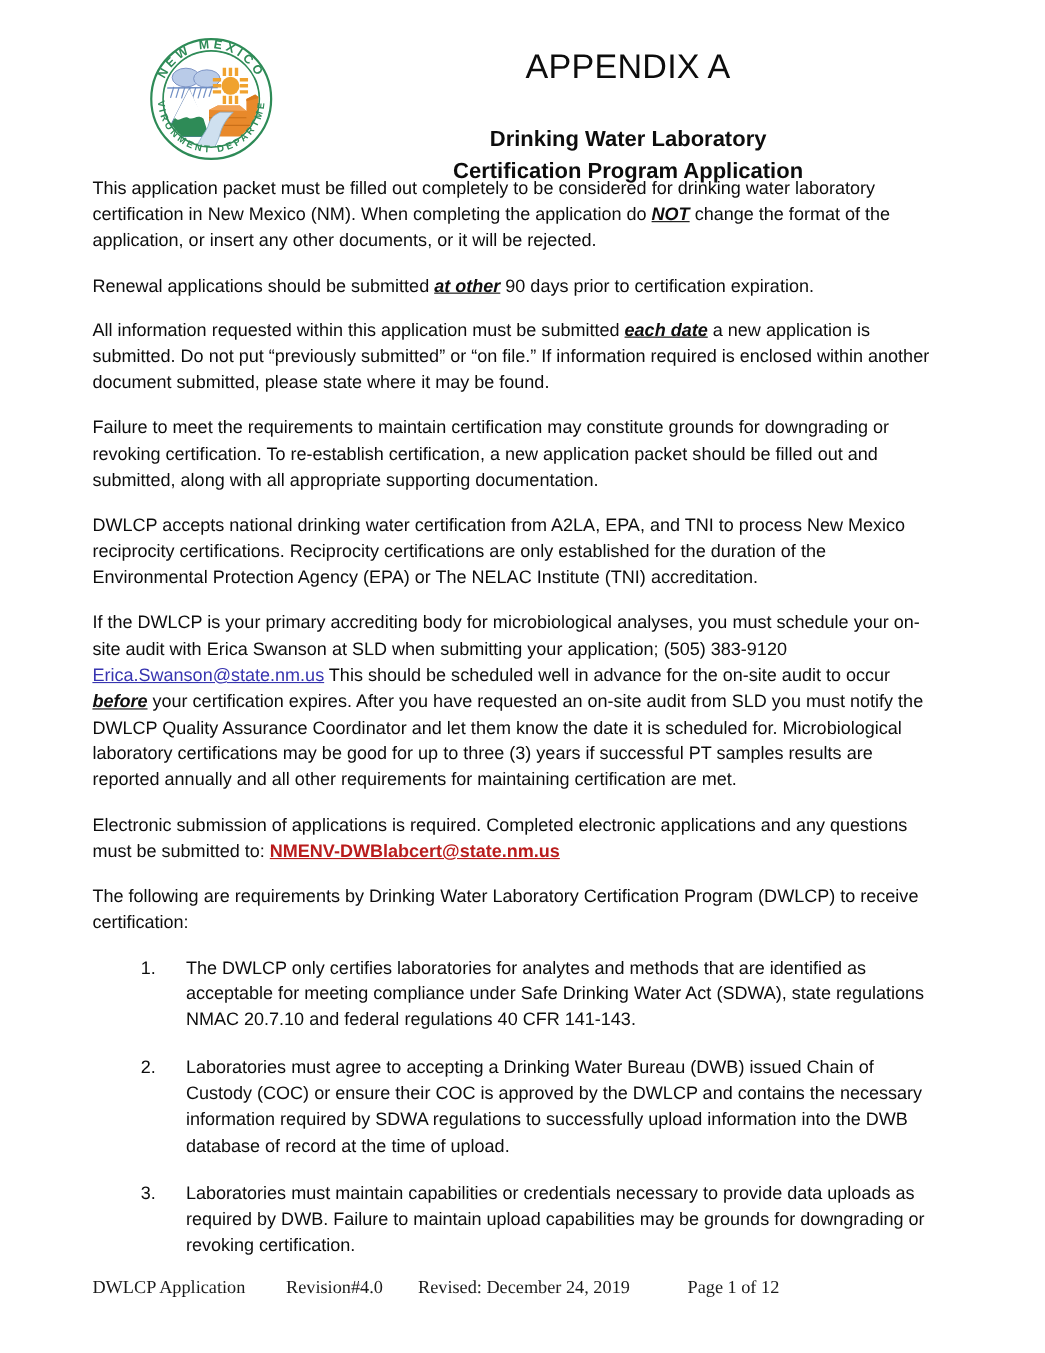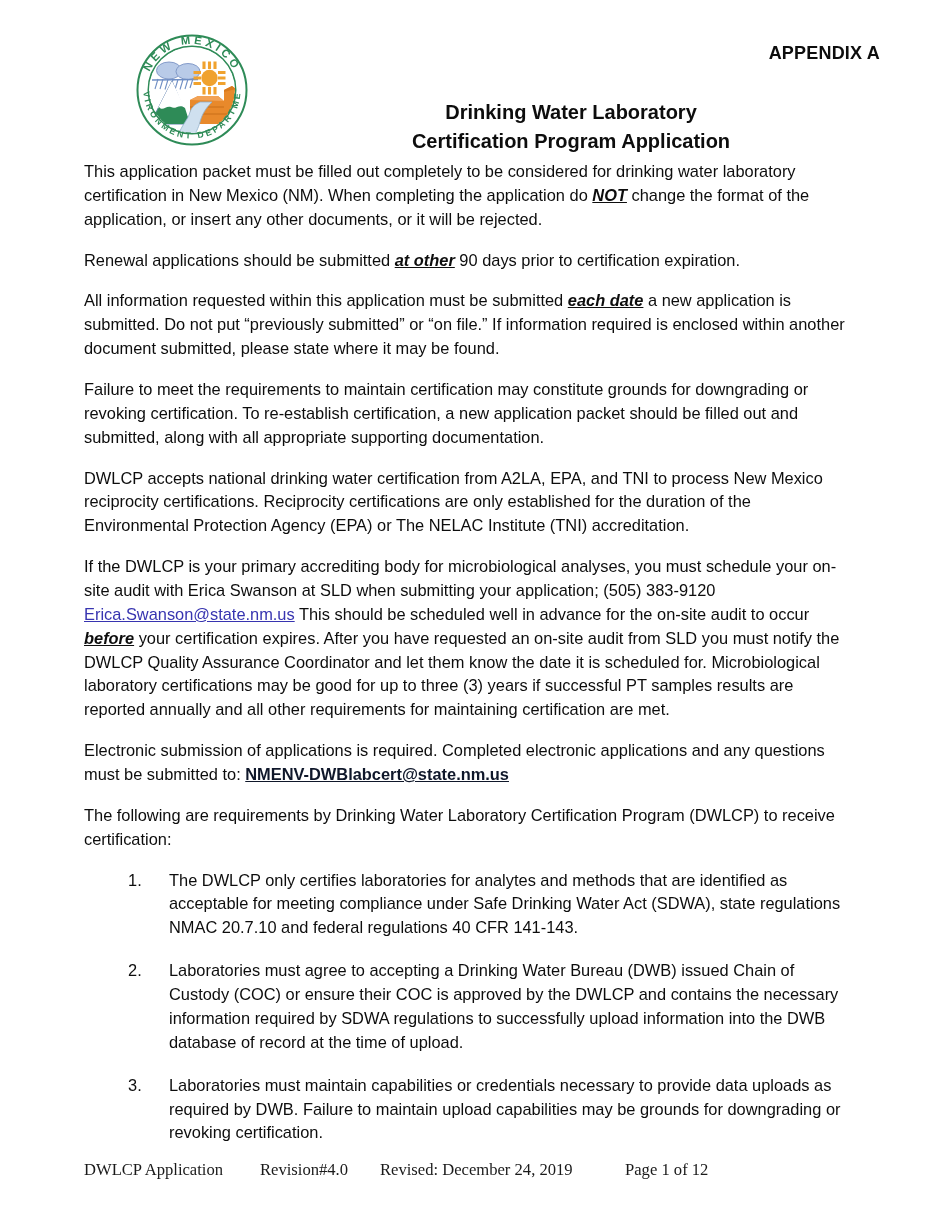--- a/index.html
+++ b/index.html
@@ -39,26 +39,25 @@
     height: 130px;
   }
   .logo-wrap svg { display: block; }
 
   .title-block {
     margin-left: 262px;
     margin-right: 70px;
     text-align: center;
   }
   .title-main {
-    font-size: 18px;
-    font-weight: bold;
+    font-size: 31px;
+    font-weight: normal;
     letter-spacing: 0.2px;
     margin: 21px 0 0 0;
     line-height: 1.15;
-    text-align: right;
   }
   .title-sub {
     font-size: 20px;
     font-weight: bold;
     line-height: 1.48;
     margin: 34px 0 0 0;
   }
   .title-sub div { white-space: nowrap; }
 
   
@@ -74,21 +73,21 @@
   p.para:last-child { margin-bottom: 0; }
 
   .bui { font-weight: bold; font-style: italic; text-decoration: underline; }
 
   a.link1 {
     color: #3734b0;
     text-decoration: underline;
     font-weight: normal;
   }
   a.link2 {
-    color: #0f172a;
+    color: #b91c1c;
     text-decoration: underline;
     font-weight: bold;
   }
 
   
   ol.reqs {
     margin: 14px 0 0 0;
     padding: 0;
     list-style: none;
     counter-reset: req;

